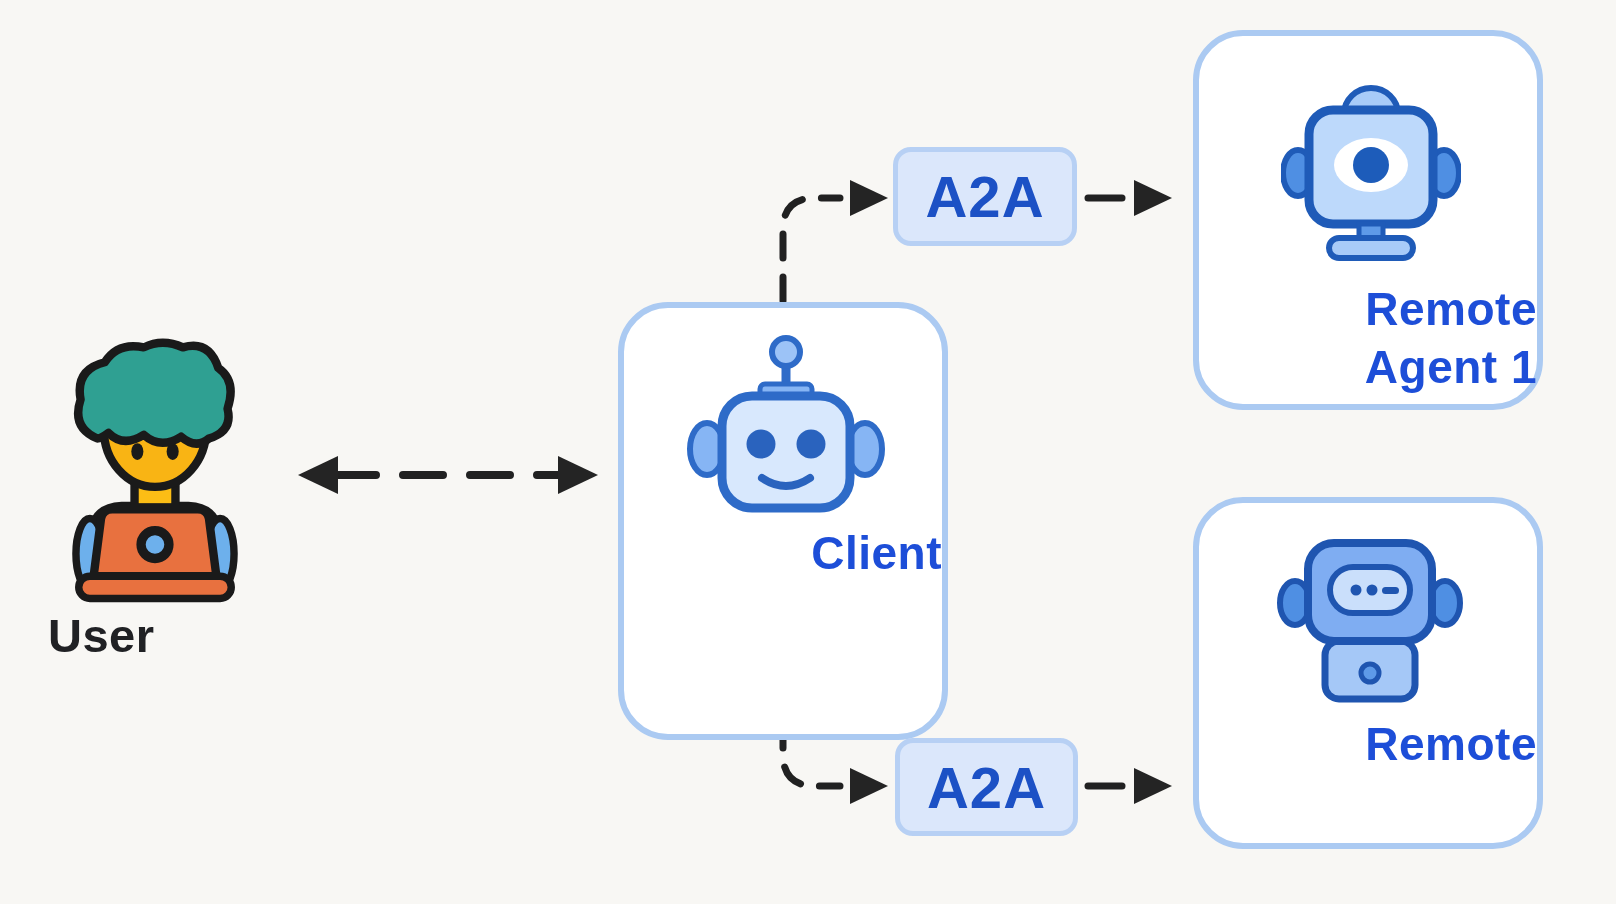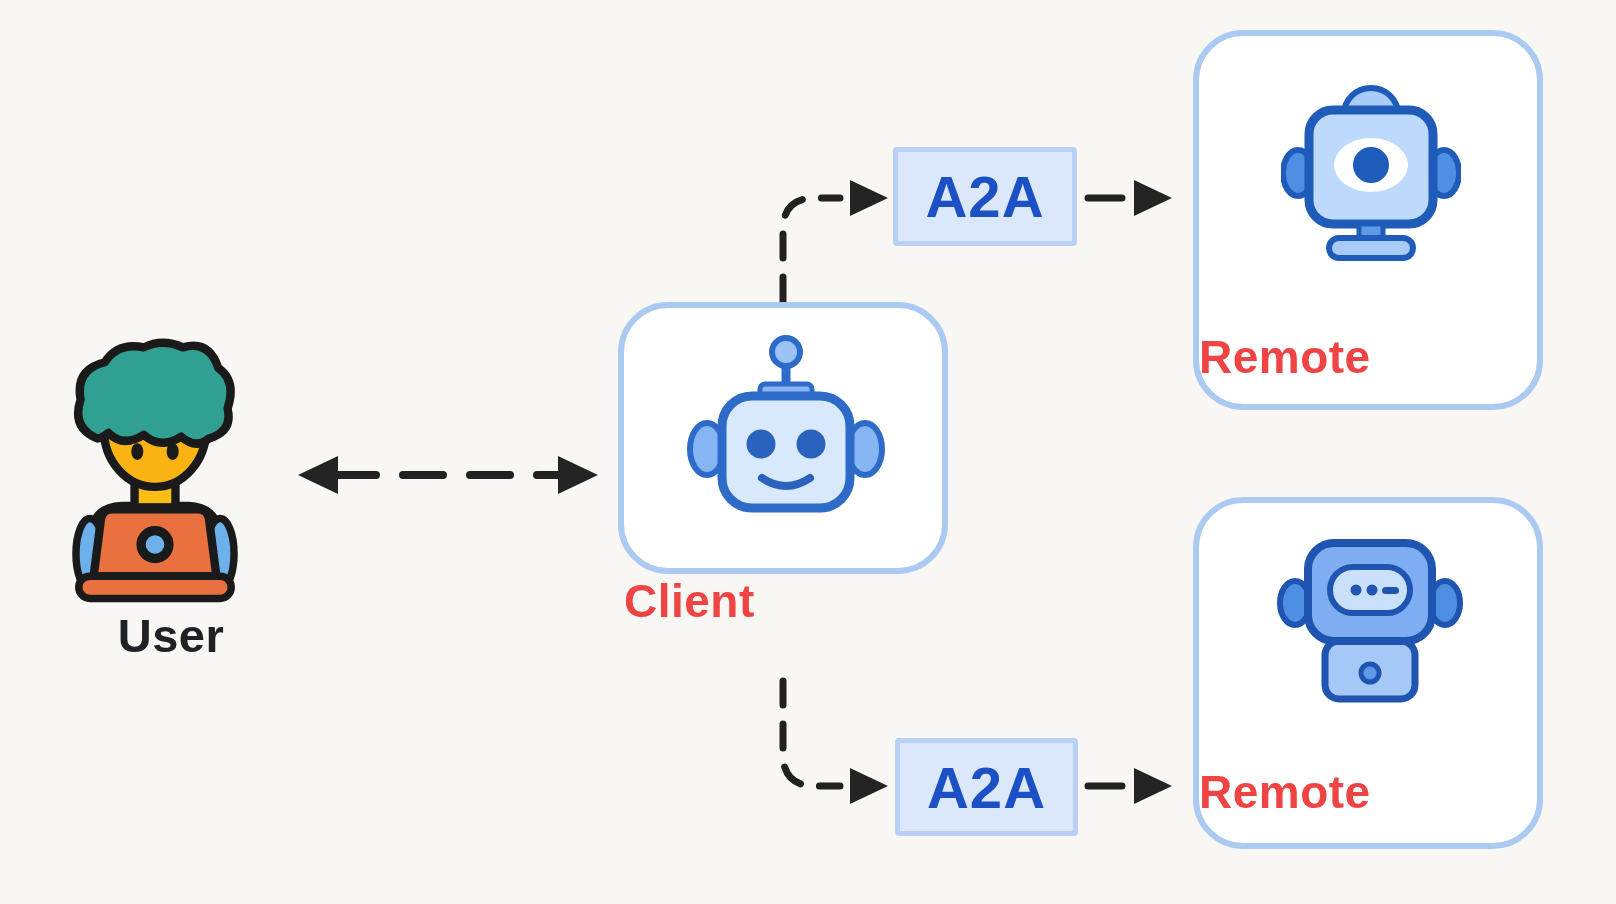--- a/index.html
+++ b/index.html
@@ -11,51 +11,50 @@
     font-family: "Liberation Sans", sans-serif;
     overflow: hidden;
   }
   .node {
     position: absolute;
     background: #ffffff;
     border: 6px solid #abcaf2;
     border-radius: 50px;
     box-sizing: border-box;
   }
-  #client-box { left: 618px; top: 302px; width: 330px; height: 272px; }
+  #client-box { left: 618px; top: 302px; width: 330px; height: 438px; }
   #ra1-box    { left: 1193px; top: 30px;  width: 350px; height: 380px; }
   #ra2-box    { left: 1193px; top: 497px; width: 350px; height: 352px; }
 
   .node-icon { position: absolute; }
   #client-robot { left: 62px; top: 26px; width: 200px; height: 185px; }
   #ra1-robot    { left: 82px; top: 40px; width: 180px; height: 192px; }
   #ra2-robot    { left: 76px; top: 30px; width: 190px; height: 172px; }
 
   .node-label {
     position: absolute;
     left: 0;
     width: 100%;
-    text-align: left;
-    color: #ef4444;
+    text-align: right;
+    color: #1d4ed8;
     font-weight: bold;
     font-size: 46px;
     line-height: 58px;
     letter-spacing: 0.5px;
-    margin-top: 48px;
   }
   .node-label span { display: block; }
   #client-label { top: 216px; }
   #ra1-label    { top: 244px; }
   #ra2-label    { top: 212px; }
 
   .badge {
     position: absolute;
     background: #dbe7fb;
     border: 5px solid #b7d0f4;
-    border-radius: 4px;
+    border-radius: 18px;
     box-sizing: border-box;
     display: flex;
     align-items: center;
     justify-content: center;
     color: #1c51c5;
     font-weight: bold;
     font-size: 58px;
     letter-spacing: 1px;
   }
   #badge-top    { left: 893px; top: 147px; width: 184px; height: 99px; }
@@ -63,24 +62,24 @@
 
   #user-icon {
     position: absolute;
     left: 62px;
     top: 338px;
     width: 186px;
     height: 268px;
   }
   #user-label {
     position: absolute;
-    left: 64px;
+    left: 48px;
     top: 608px;
     width: 214px;
-    text-align: center;
+    text-align: left;
     color: #202124;
     font-weight: bold;
     font-size: 47px;
     letter-spacing: 0.5px;
   }
 
   #connector-layer {
     position: absolute;
     left: 0; top: 0;
     width: 1616px; height: 904px;
@@ -177,20 +176,21 @@
       <ellipse cx="17" cy="97" rx="15" ry="23" fill="#4f8fe3" stroke="#1f5bb8" stroke-width="6"></ellipse>
       <ellipse cx="163" cy="97" rx="15" ry="23" fill="#4f8fe3" stroke="#1f5bb8" stroke-width="6"></ellipse>
       <rect x="28" y="34" width="124" height="114" rx="24" fill="#bdd9fb" stroke="#1f5bb8" stroke-width="9"></rect>
       <ellipse cx="90" cy="89" rx="37" ry="27" fill="#ffffff"></ellipse>
       <circle cx="90" cy="89" r="18" fill="#1d5cba"></circle>
       <rect x="78" y="148" width="24" height="14" fill="#5e9ae8" stroke="#1f5bb8" stroke-width="5"></rect>
       <rect x="48" y="162" width="84" height="20" rx="10" fill="#a8cbf8" stroke="#1f5bb8" stroke-width="6"></rect>
     </svg>
     <div class="node-label" id="ra1-label">
       <span>Remote</span>
+      <span>Agent 1</span>
     </div>
   </div>
 
   <div class="node" id="ra2-box">
     <svg class="node-icon" id="ra2-robot" viewBox="0 0 190 172">
       <ellipse cx="20" cy="70" rx="15" ry="22" fill="#4f8fe3" stroke="#1f55b0" stroke-width="6"></ellipse>
       <ellipse cx="170" cy="70" rx="15" ry="22" fill="#4f8fe3" stroke="#1f55b0" stroke-width="6"></ellipse>
       <rect x="50" y="108" width="90" height="58" rx="14" fill="#a5c8f7" stroke="#1f55b0" stroke-width="7"></rect>
       <circle cx="95" cy="140" r="9" fill="#5e9ae8" stroke="#1f55b0" stroke-width="5"></circle>
       <rect x="33" y="10" width="124" height="98" rx="26" fill="#7fadf2" stroke="#1f55b0" stroke-width="8"></rect>

